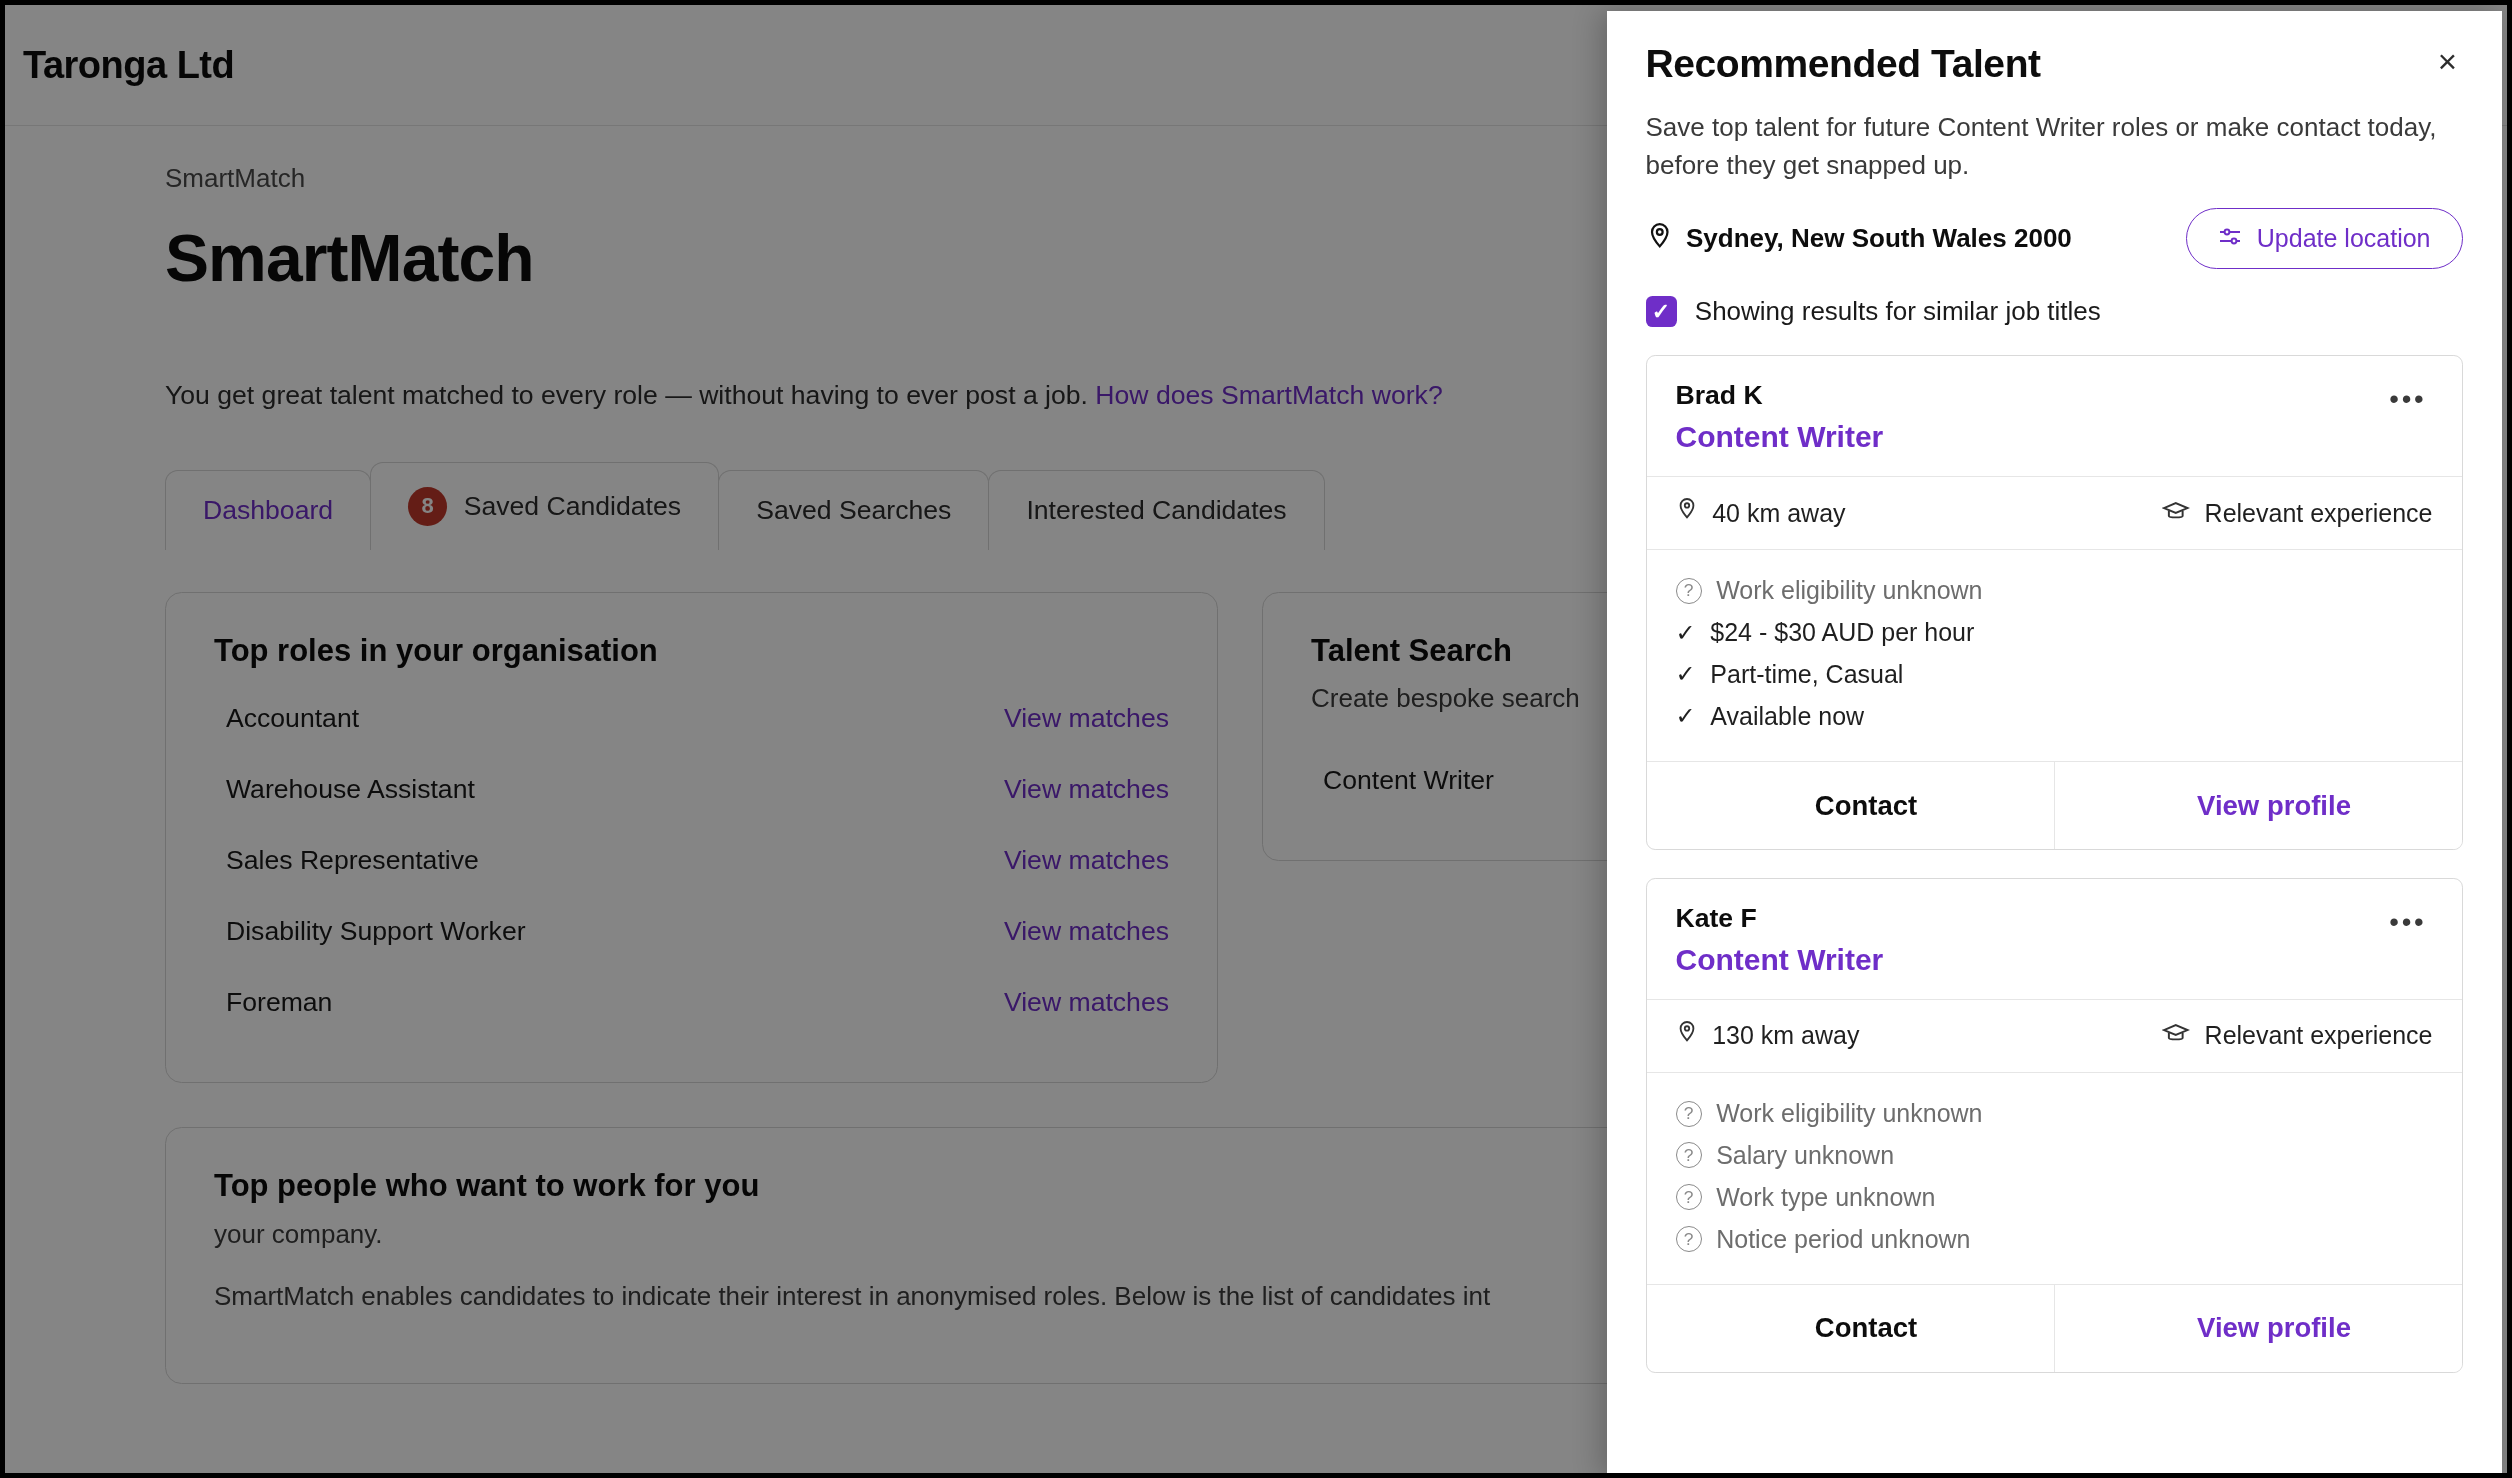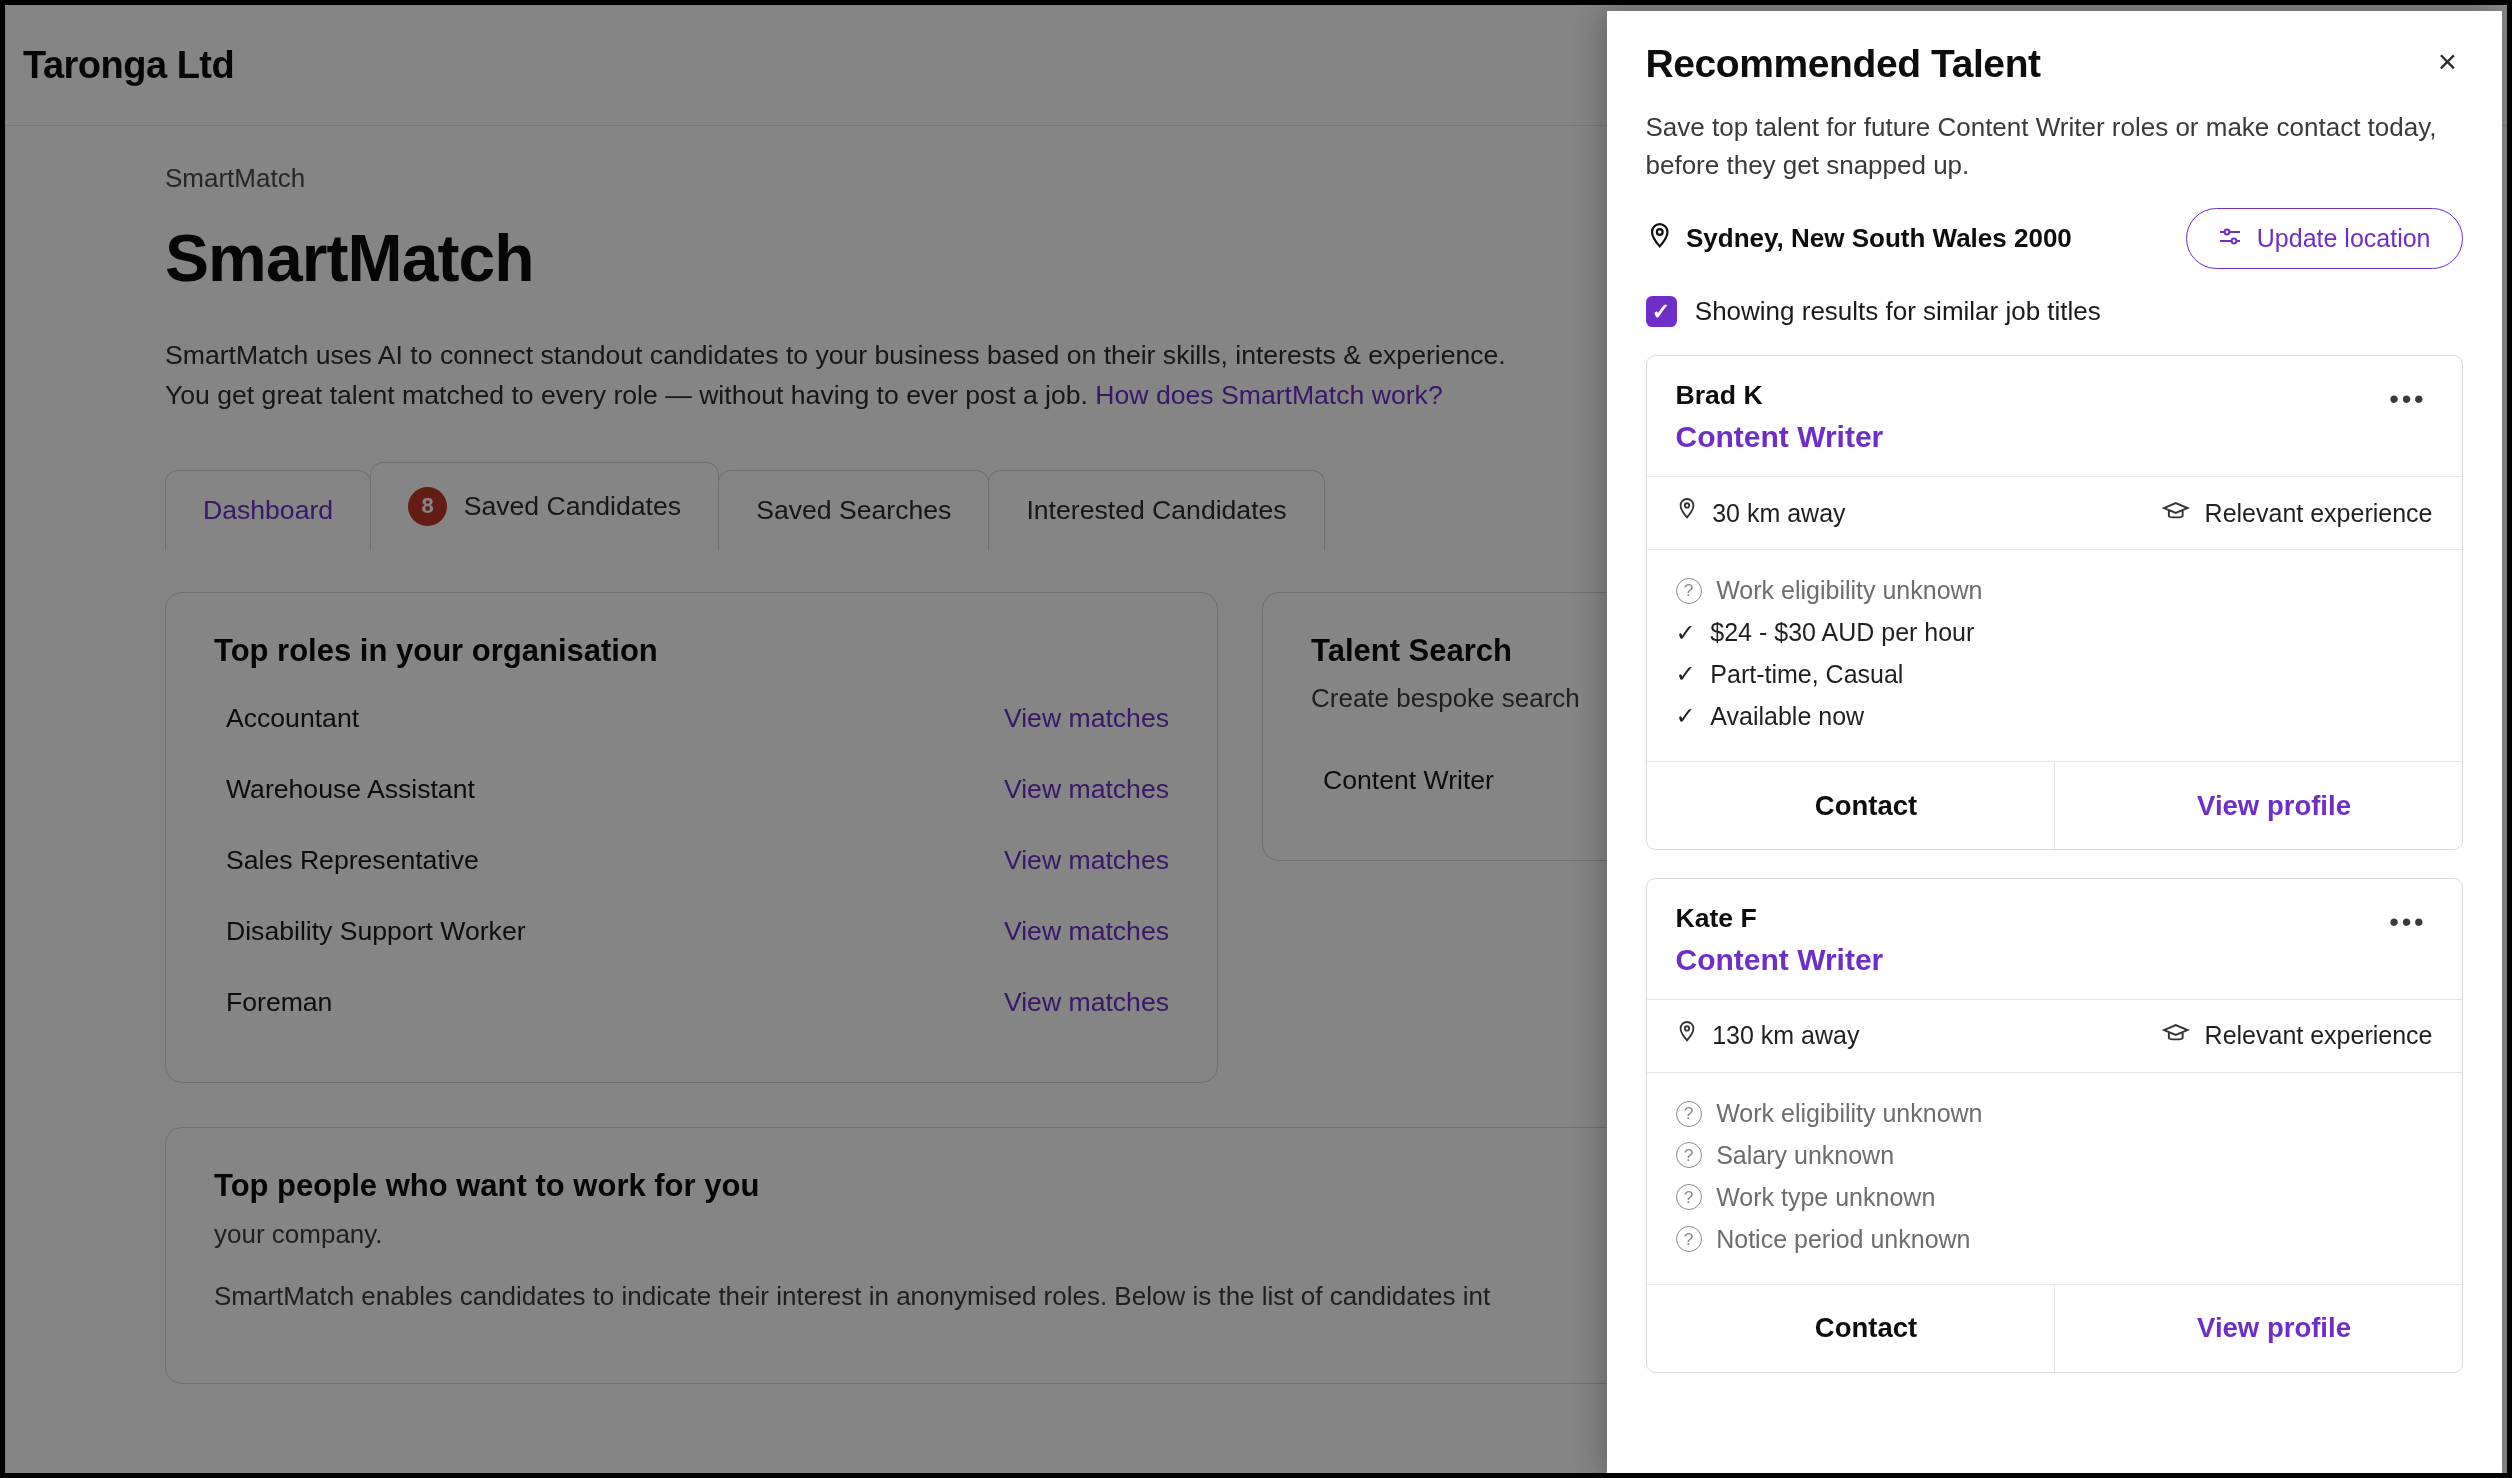--- a/index.html
+++ b/index.html
@@ -363,21 +363,21 @@
             </svg>
           </span>
         </button>
       </div>
     </div>
 
     <div class="content">
       <div class="breadcrumb">SmartMatch</div>
       <h1 class="page-title">SmartMatch</h1>
       <div class="intro">
-        <span>SmartMatch uses AI to connect standout candidates to your business based on their skills, interests &amp; experience.</span><br>
+        <br>
         <span>You get great talent matched to every role — without having to ever post a job.</span>
         <a href="#">How does SmartMatch work?</a>
       </div>
 
       <div class="tabs">
         <div class="tab active">
           <span>Dashboard</span>
         </div>
         <div class="tab">
           <span class="badge-count">8</span>
@@ -480,21 +480,21 @@
         <button class="kebab">•••</button>
       </div>
       <div class="cand-meta">
         <span class="meta-left">
           <span>
             <svg width="22" height="26" viewBox="0 0 24 28" fill="none" stroke="#333" stroke-width="2">
               <path d="M12 2c-4 0-7 3-7 7 0 5 7 13 7 13s7-8 7-13c0-4-3-7-7-7z"></path>
                 <circle cx="12" cy="9" r="2.4"></circle>
             </svg>
           </span>
-          <span>30 km away</span>
+          <span>40 km away</span>
         </span>
         <span class="meta-right">
           <span>
             <svg width="27.5" height="22" viewBox="0 0 28 22" fill="none" stroke="#333" stroke-width="2">
               <path d="M2 8l12-5 12 5-12 5L2 8z"></path>
                 <path d="M7 11v5c0 2 14 2 14 0v-5"></path>
             </svg>
           </span>
           <span>Relevant experience</span>
         </span>

